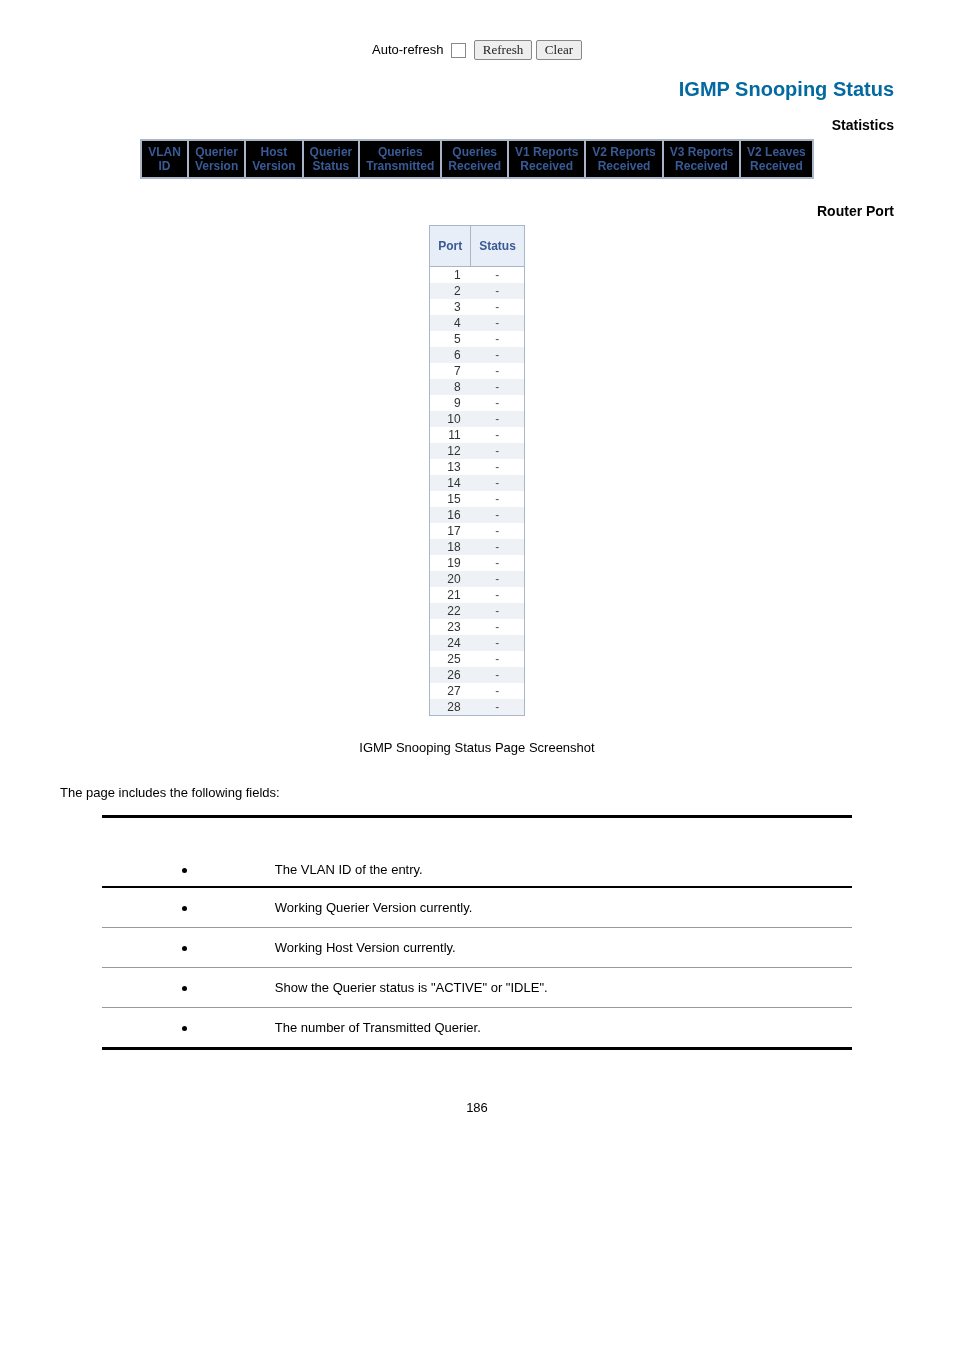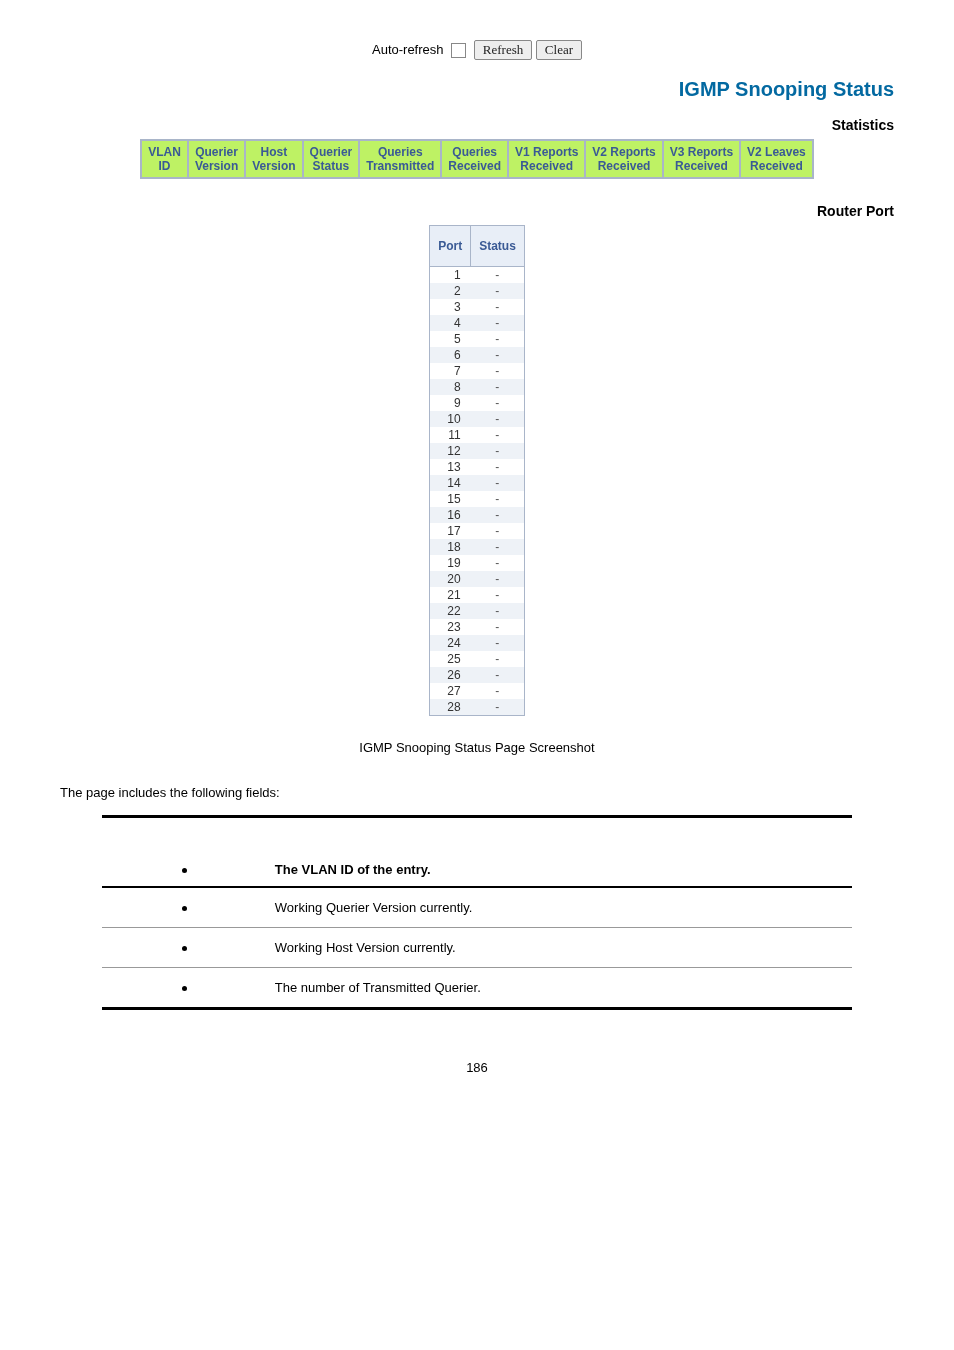--- a/index.html
+++ b/index.html
@@ -47,21 +47,21 @@
     color: #000000;
     margin: 16px 0 6px 0;
   }
   .stats-table {
     margin: 0 auto;
     border-collapse: separate;
     border-spacing: 0;
     border: 1px solid #a9b5c9;
   }
   .stats-table th {
-    background: #bef264;
+    background: #000000;
     color: #3a5a95;
     font-weight: bold;
     font-size: 12px;
     padding: 4px 6px;
     border: 1px solid #a9b5c9;
     white-space: pre-line;
     text-align: center;
   }
   .router-table {
     margin: 6px auto 0 auto;
@@ -109,21 +109,20 @@
   .fields-table tr td {
     border-bottom: 1px solid #999;
     padding: 12px 8px;
     vertical-align: middle;
     font-size: 13px;
   }
   .fields-table tr:first-child td {
     border-bottom: 2px solid #000;
     height: 18px;
     padding: 8px;
-    font-weight: bold;
   }
   .fields-table tr:last-child td {
     border-bottom: none;
   }
   .fields-table td.obj {
     width: 22%;
     text-align: center;
   }
   .bullet {
     display: inline-block;
@@ -323,18 +322,22 @@
       <tr>
         <td class="obj"><span class="bullet"></span></td>
         <td>Working Querier Version currently.</td>
       </tr>
       <tr>
         <td class="obj"><span class="bullet"></span></td>
         <td>Working Host Version currently.</td>
       </tr>
       <tr>
         <td class="obj"><span class="bullet"></span></td>
+        <td>Show the Querier status is "ACTIVE" or "IDLE".</td>
+      </tr>
+      <tr>
+        <td class="obj"><span class="bullet"></span></td>
         <td>The number of Transmitted Querier.</td>
       </tr>
     </tbody>
 </table>
 
 <div class="page-num">186</div>
 
 </body></html>

